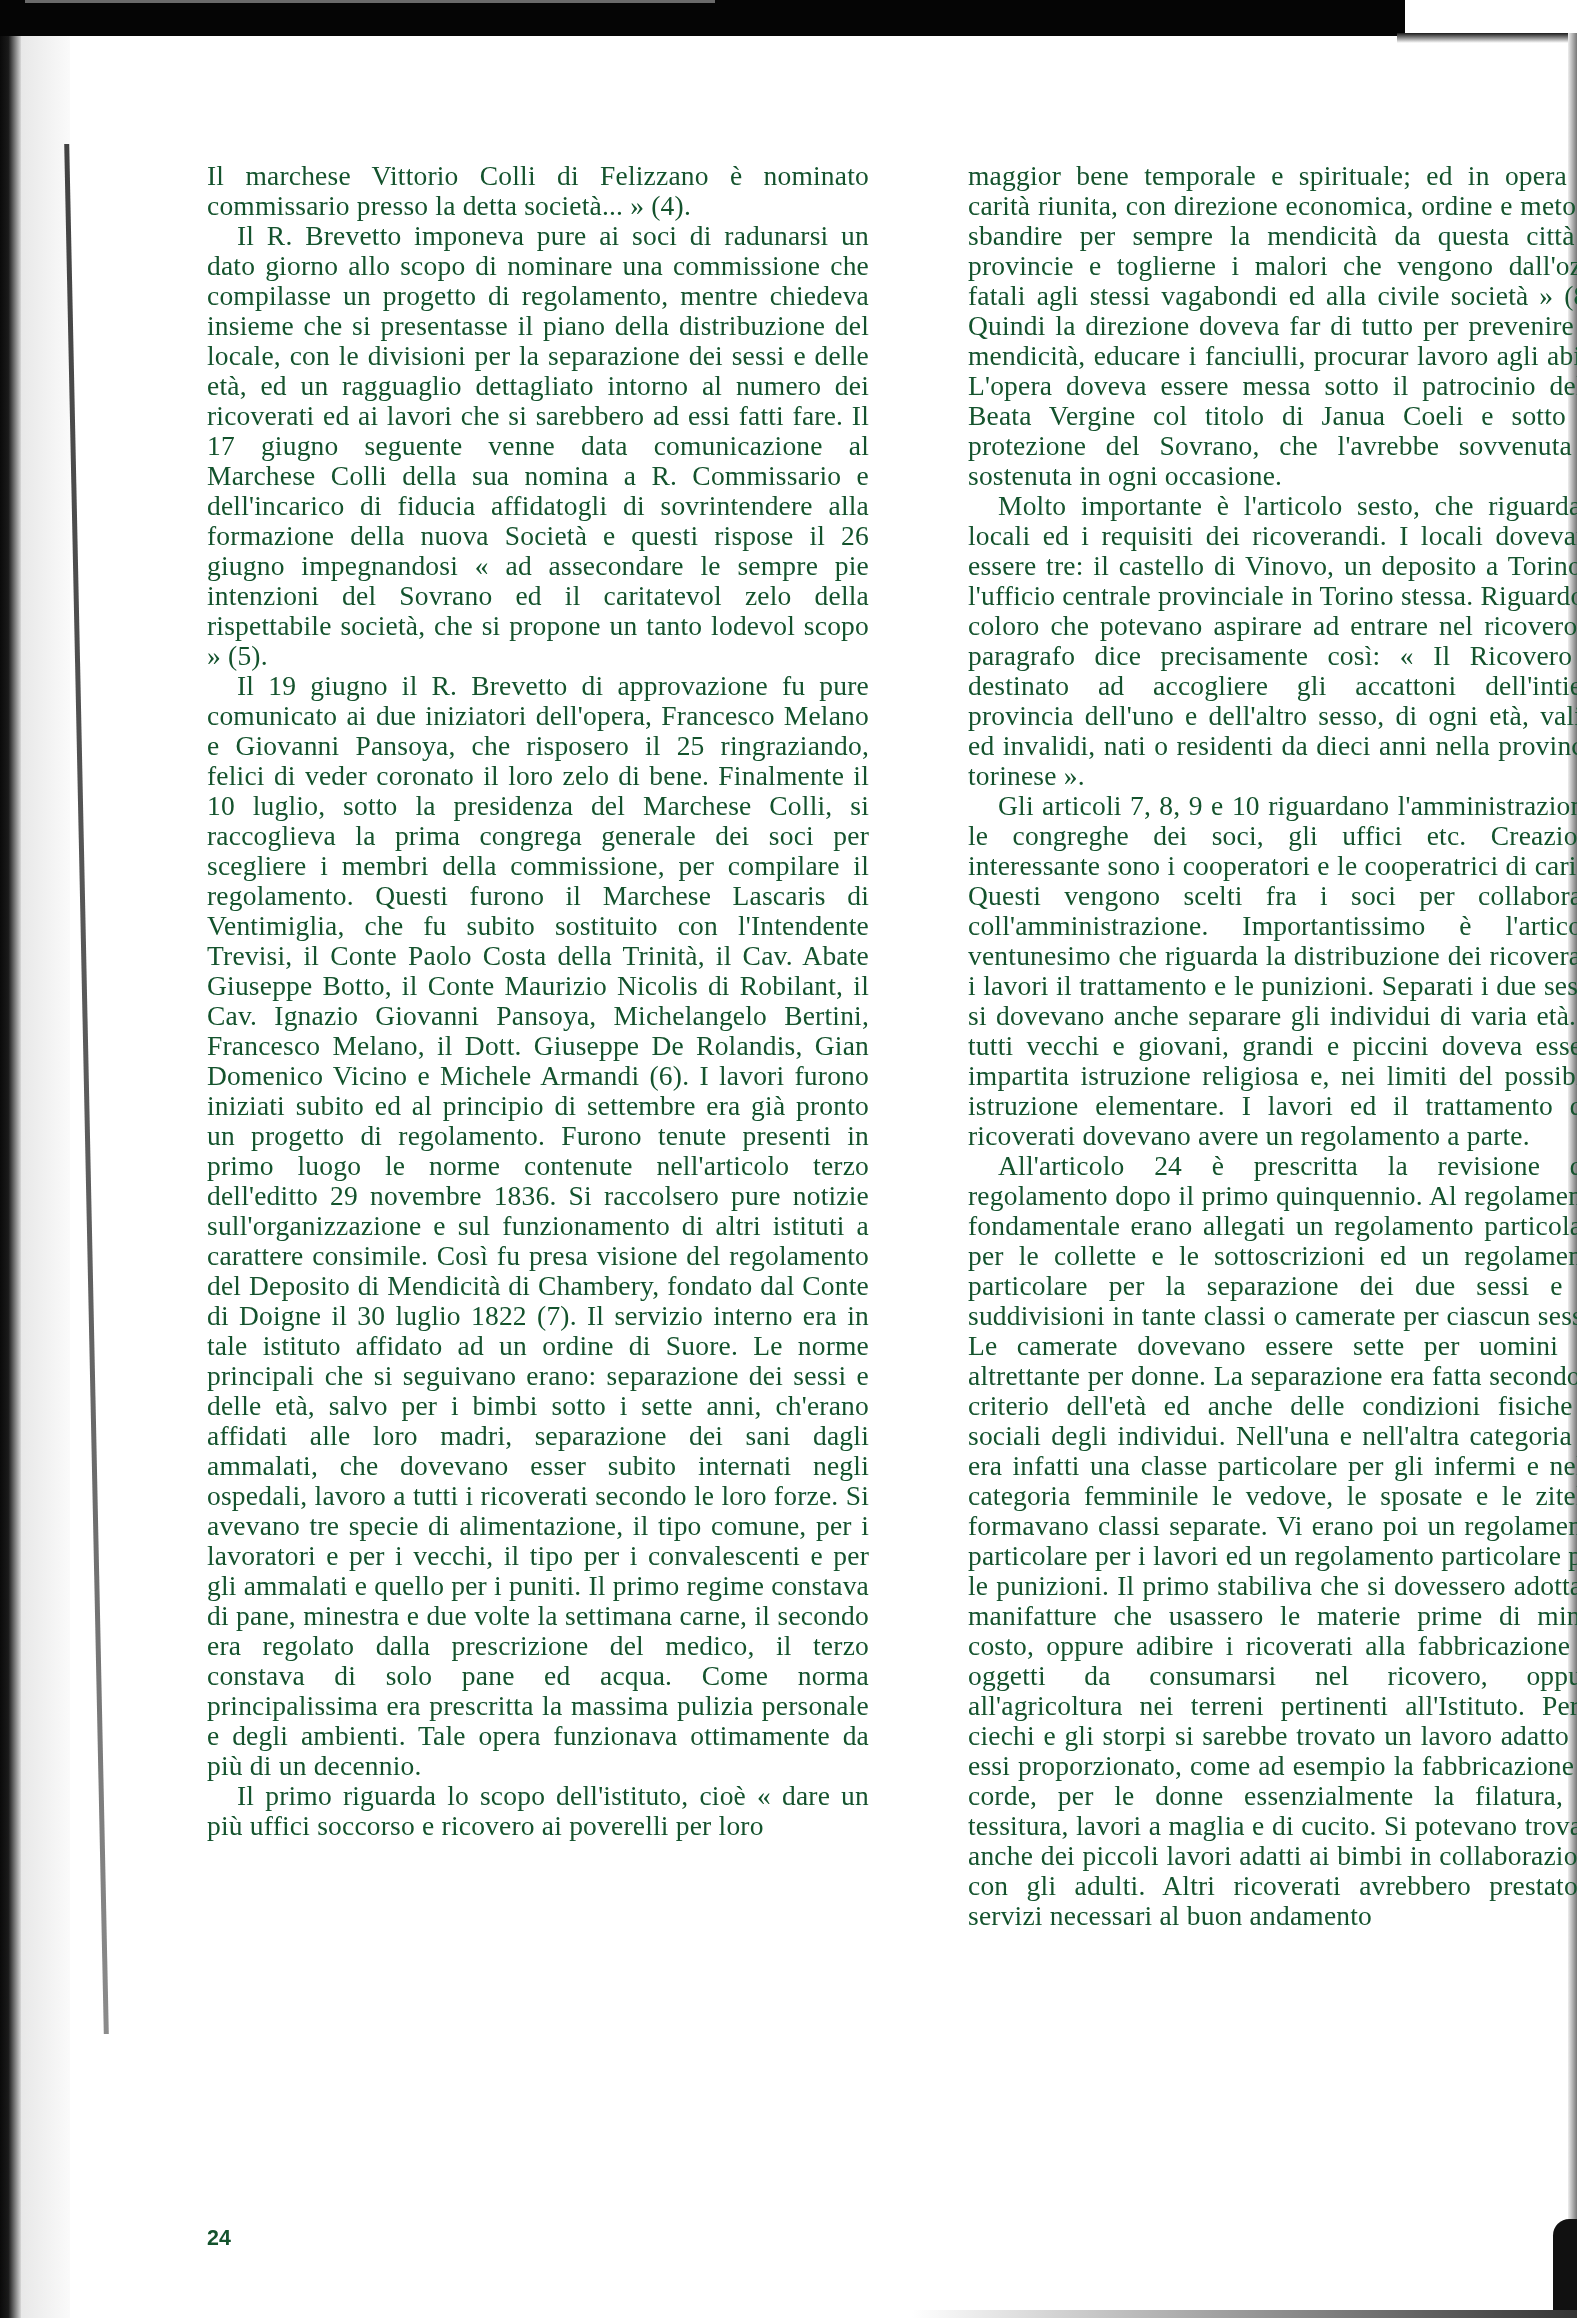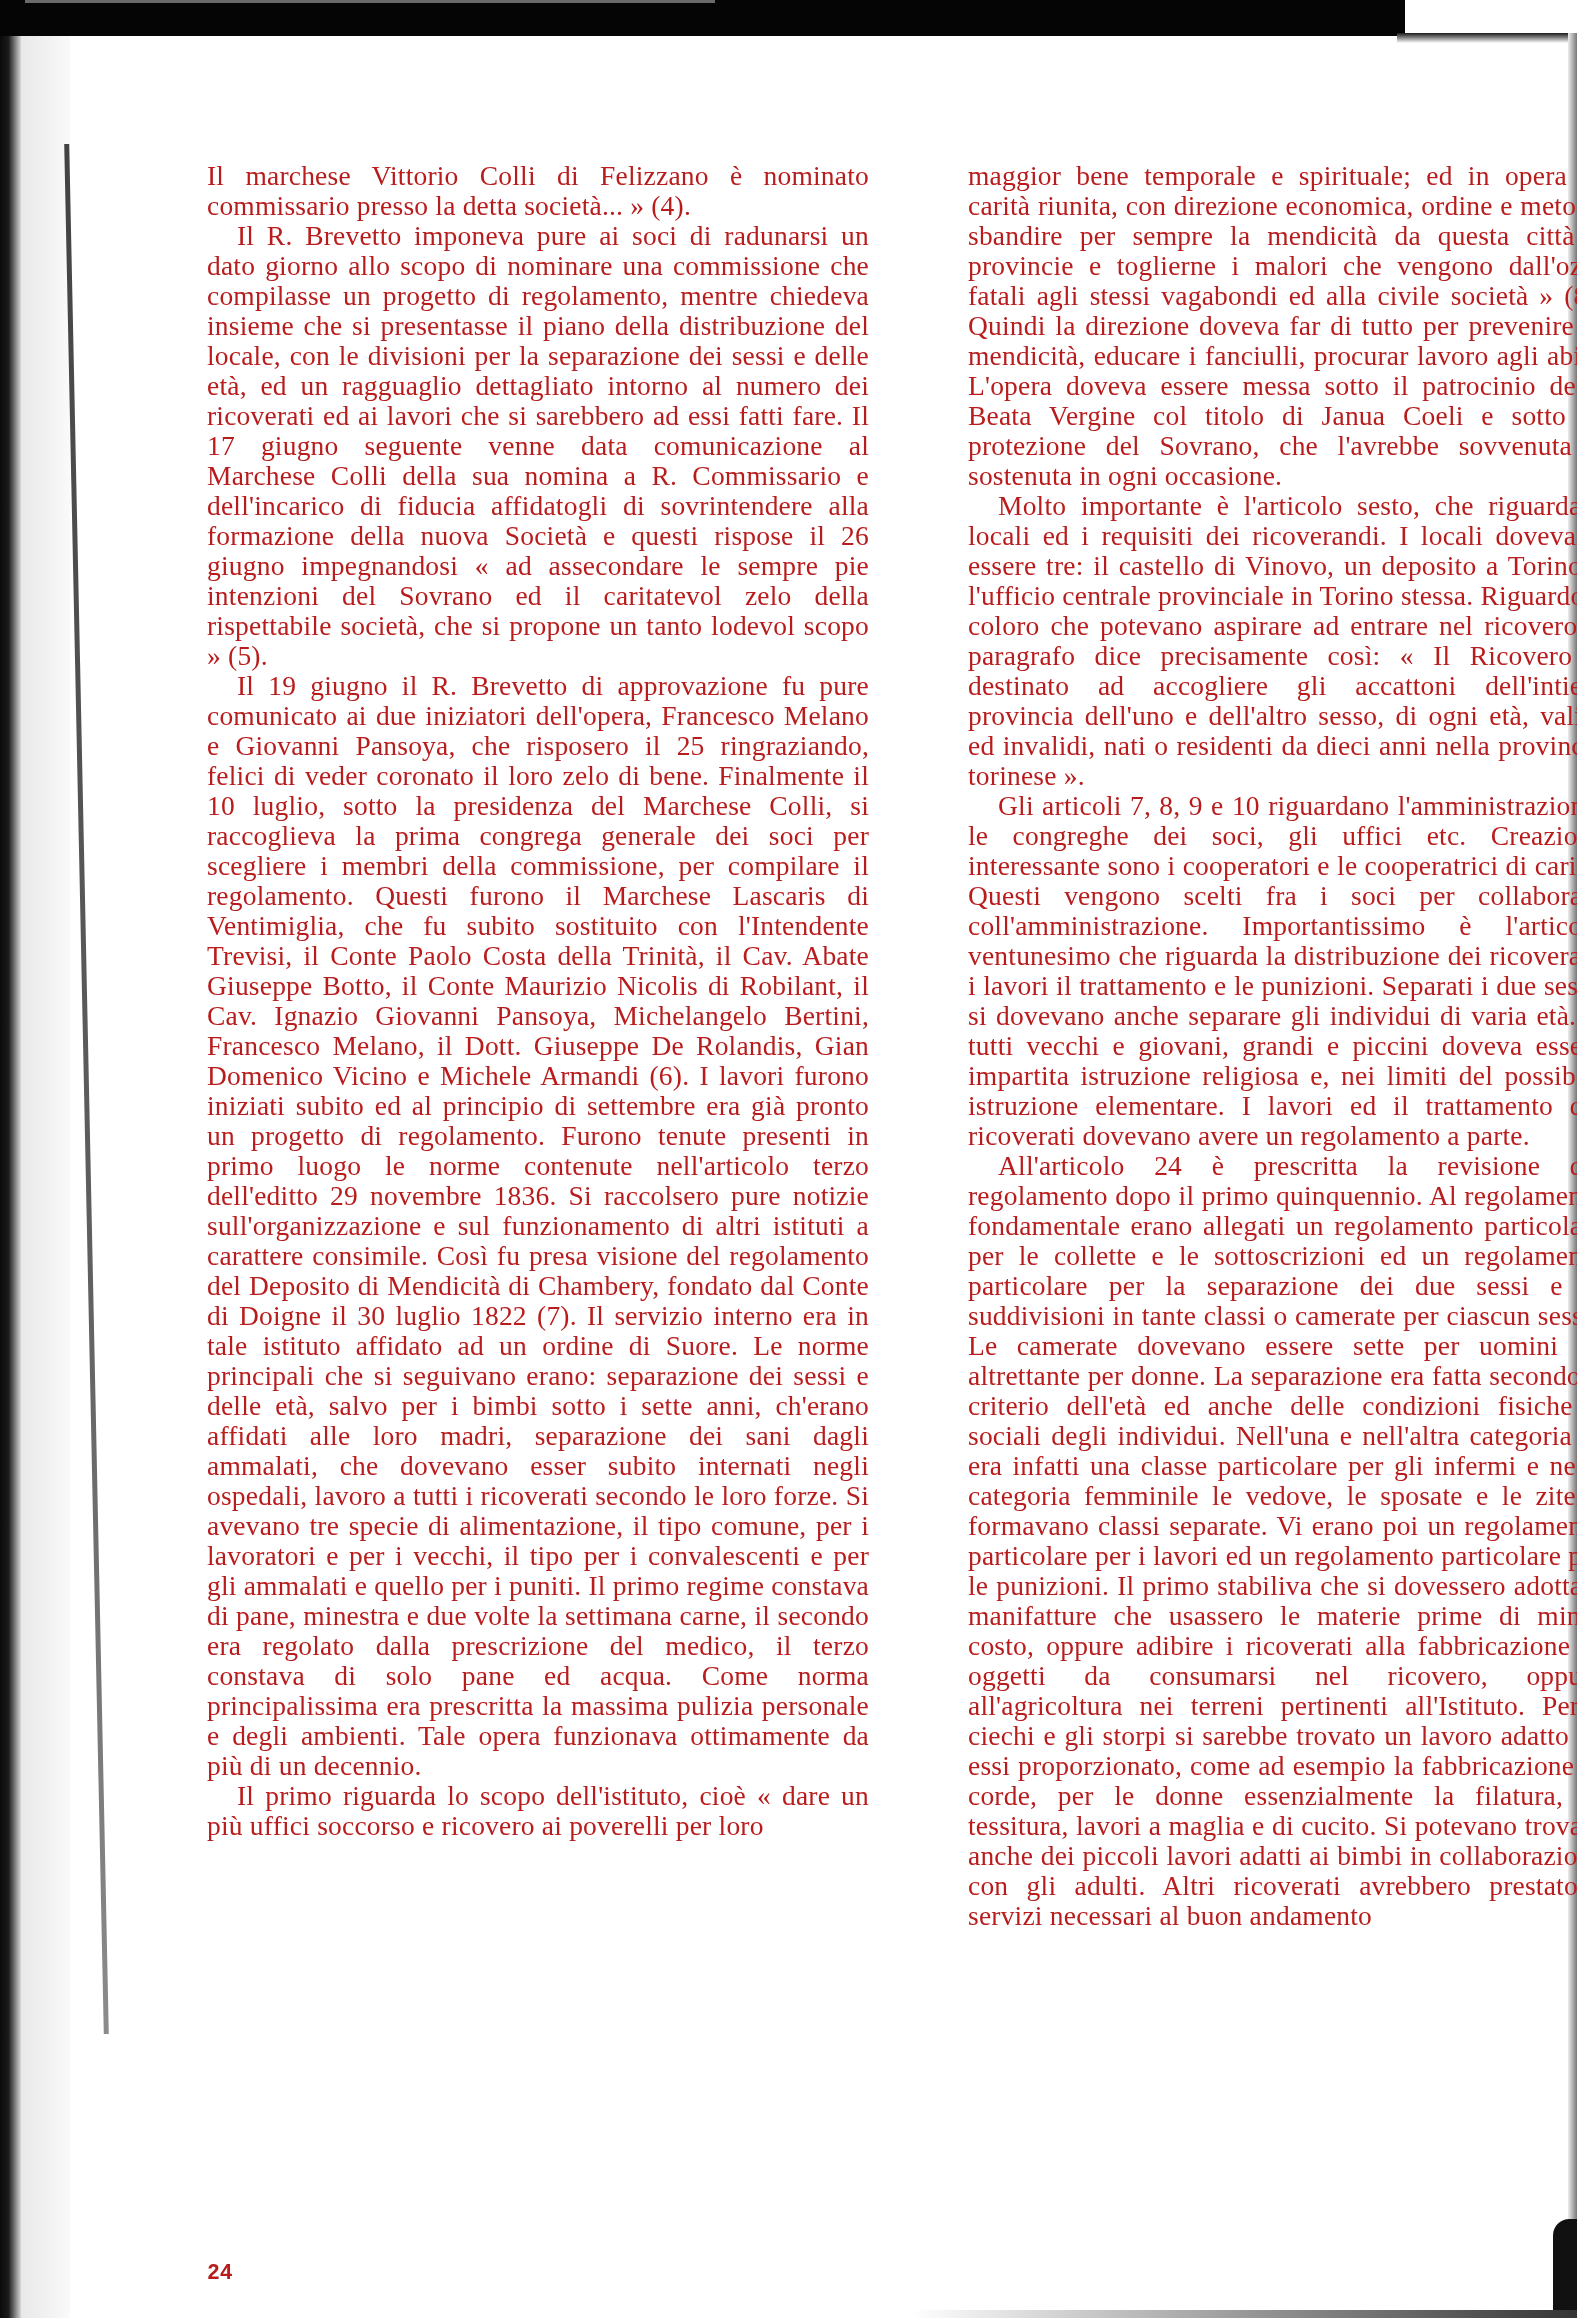--- a/index.html
+++ b/index.html
@@ -69,21 +69,21 @@
     .scan-bottom-bar {
       position: absolute;
       left: 912px; top: 2310px;
       width: 665px; height: 9px;
       background: linear-gradient(to right, #ffffff, #333333);
     }
 
     .column {
       position: absolute;
       top: 161px;
-      color: #b91c1c;
+      color: #14532d;
       font-size: 27.5px;
       line-height: 30px;
       text-align: justify;
       letter-spacing: 0.2px;
     }
     .column-left {
       left: 207px;
       width: 662px;
     }
     .column-right {
@@ -97,23 +97,22 @@
     }
     .para.no-indent {
       text-indent: 0;
     }
     .page-number {
       position: absolute;
       left: 207px;
       top: 2226px;
       font-size: 21.4px;
       font-weight: bold;
-      color: #b91c1c;
-      font-family: Liberation Mono, monospace;
-      margin-top: 35px;
+      color: #14532d;
+      font-family: Liberation Sans, sans-serif;
     }
   </style>
 </head>
 <body>
 
 <div class="scan-top-bar"></div>
 <div class="scan-top-bar-grey"></div>
 <div class="scan-top-right"></div>
 <div class="scan-left-edge"></div>
 <div class="scan-left-edge-2"></div>

